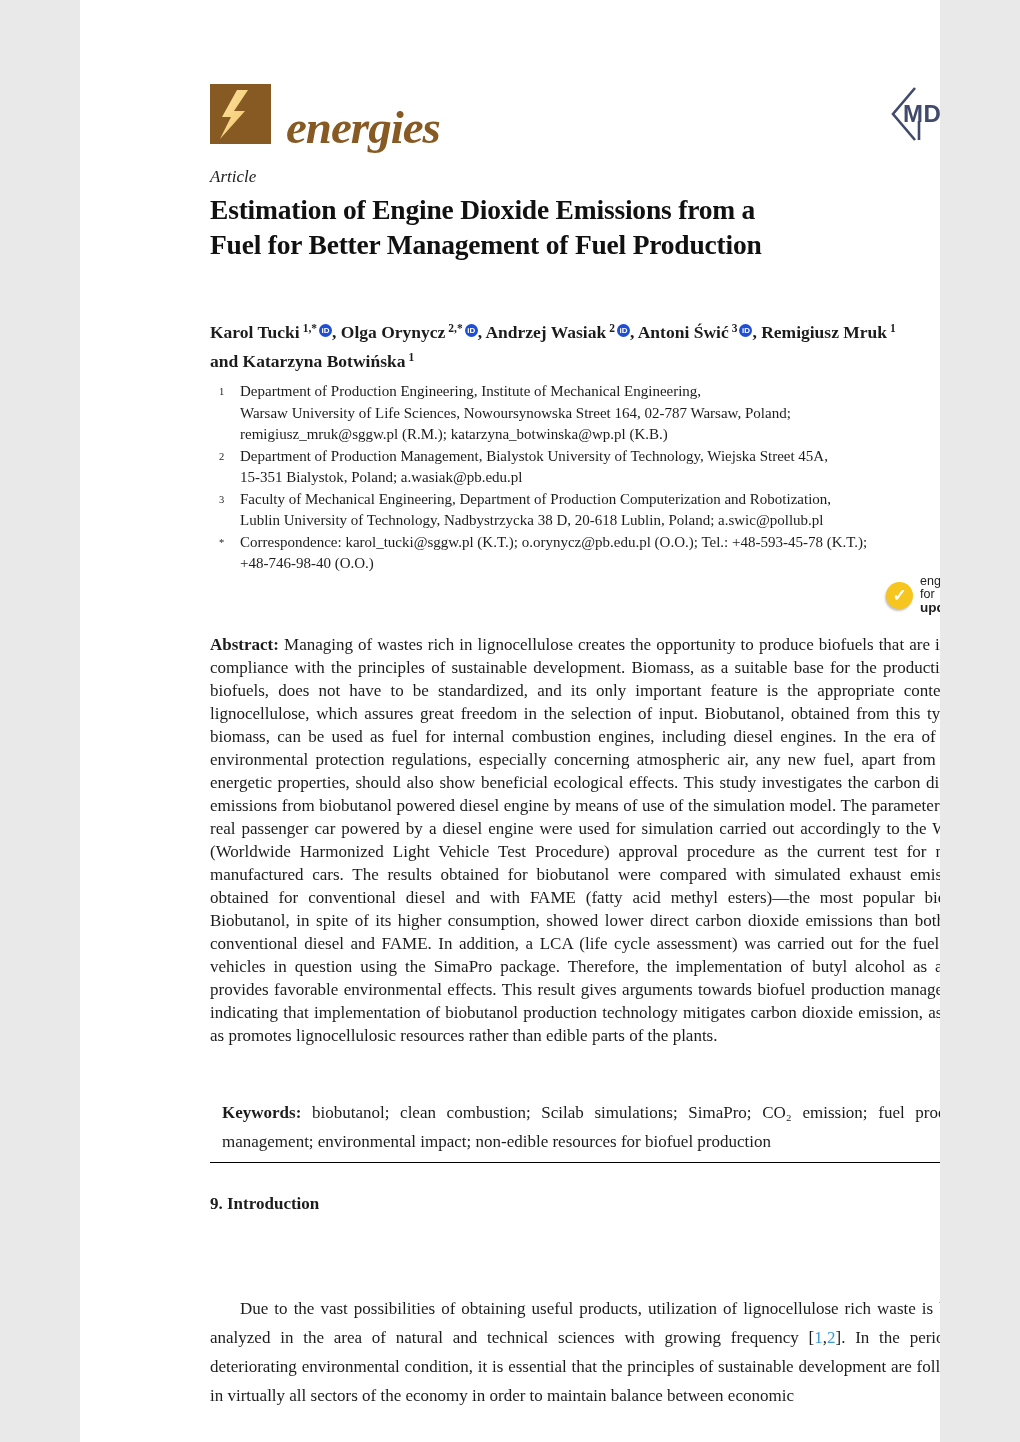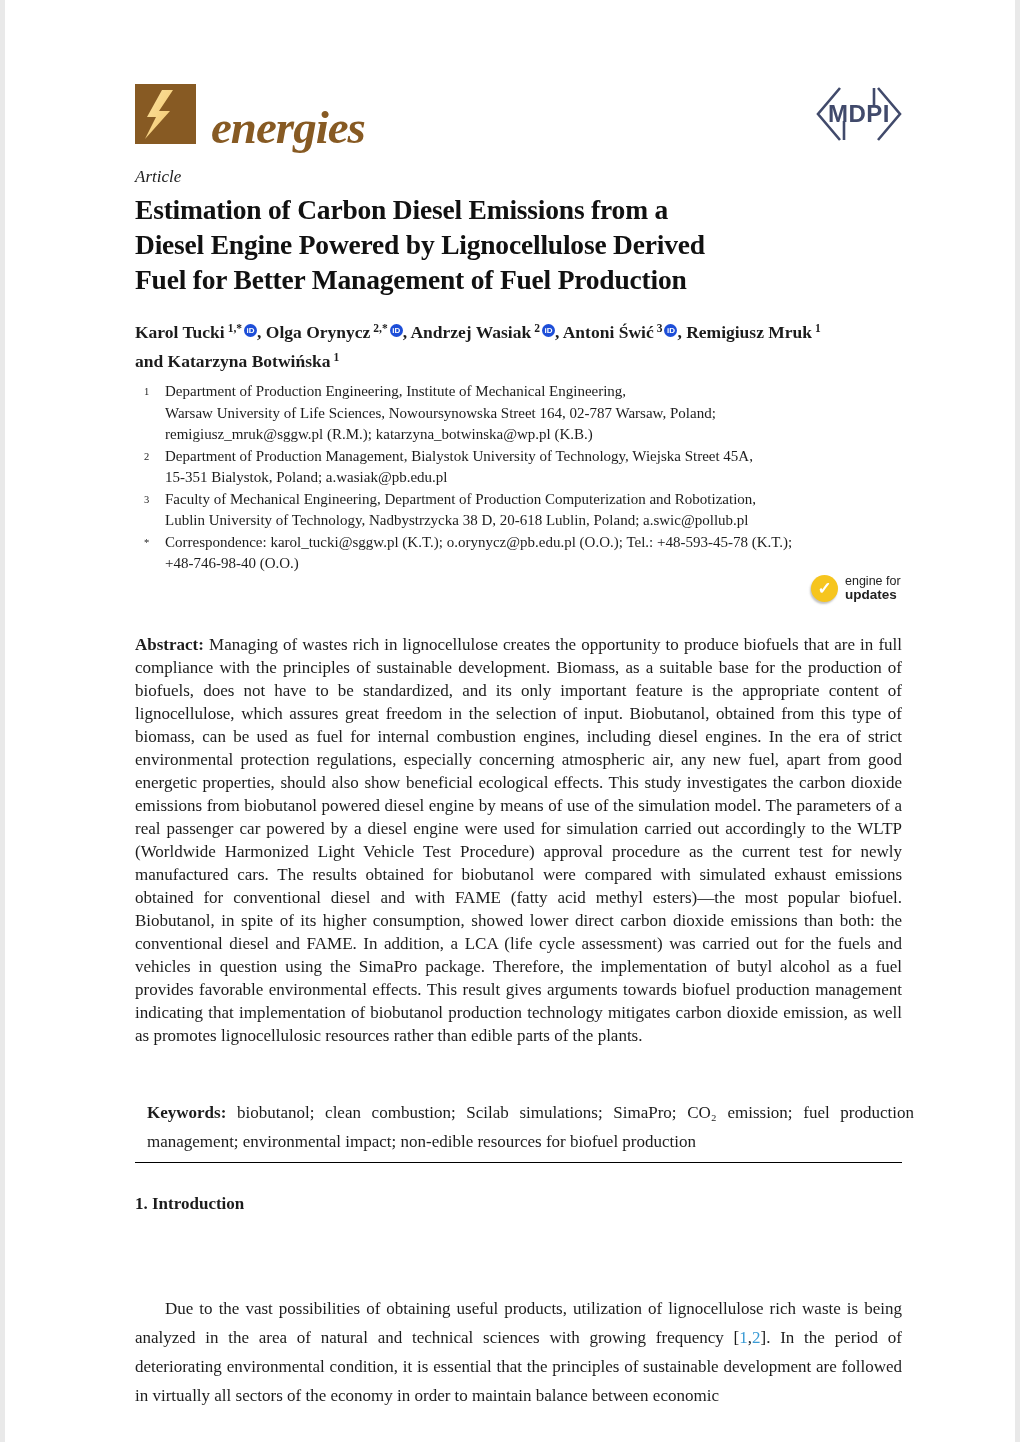--- a/index.html
+++ b/index.html
@@ -1,17 +1,17 @@
 <!DOCTYPE html>
 <html><head>
 <meta charset="utf-8">
 <style>
   html,body{margin:0;padding:0;background:#e9e9e9;}
   .page{
-    position:relative;width:1010px;height:1442px;margin:0 auto;background:#ffffff;
+    position:relative;width:860px;height:1442px;margin:0 auto;background:#ffffff;
     font-family:"Liberation Serif", serif;color:#1c1c1c;overflow:hidden;
   }
   
   .brand{position:absolute;left:130px;top:84px;display:flex;align-items:flex-end;}
   .brand-square{width:61px;height:60px;background:#875a23;display:block;}
   .brand-square svg{display:block;}
   .brand-text{
     font-style:italic;font-weight:bold;color:#875a23;font-size:47px;line-height:1;
     margin-left:15px;margin-bottom:-7px;letter-spacing:-1px;
   }
@@ -91,22 +91,21 @@
         <polyline points="63,3 85,29 63,55"></polyline>
         <line x1="59" y1="3" x2="59" y2="22"></line>
       </g>
       <text x="44" y="37" text-anchor="middle">MDPI</text>
     </svg>
   </div>
 
   <div class="article-type">Article</div>
 
   <h1 class="title">
-    <div>Estimation of Carbon Diesel Emissions from a</div>
-    <div>Diesel Engine Powered by Lignocellulose Derived</div>
+    <div>Estimation of Engine Dioxide Emissions from a</div>
     <div>Fuel for Better Management of Fuel Production</div>
   </h1>
 
   <div class="authors">
     <span><span>Karol Tucki</span><span class="sup">1,*</span><span class="orcid">iD</span><span>, </span></span><span><span>Olga Orynycz</span><span class="sup">2,*</span><span class="orcid">iD</span><span>, </span></span><span><span>Andrzej Wasiak</span><span class="sup">2</span><span class="orcid">iD</span><span>, </span></span><span><span>Antoni Świć</span><span class="sup">3</span><span class="orcid">iD</span><span>, </span></span><span><span>Remigiusz Mruk</span><span class="sup">1</span><span></span></span><br>
     <span><span>and Katarzyna Botwińska</span><span class="sup">1</span><span></span></span>
   </div>
 
   <div class="affils">
     <div class="aff-row">
@@ -140,17 +139,17 @@
       <span class="bt2">updates</span>
     </span>
   </div>
 
   <p class="abstract"><span class="lbl">Abstract:</span> <span>Managing of wastes rich in lignocellulose creates the opportunity to produce biofuels that are in full compliance with the principles of sustainable development. Biomass, as a suitable base for the production of biofuels, does not have to be standardized, and its only important feature is the appropriate content of lignocellulose, which assures great freedom in the selection of input. Biobutanol, obtained from this type of biomass, can be used as fuel for internal combustion engines, including diesel engines. In the era of strict environmental protection regulations, especially concerning atmospheric air, any new fuel, apart from good energetic properties, should also show beneficial ecological effects. This study investigates the carbon dioxide emissions from biobutanol powered diesel engine by means of use of the simulation model. The parameters of a real passenger car powered by a diesel engine were used for simulation carried out accordingly to the WLTP (Worldwide Harmonized Light Vehicle Test Procedure) approval procedure as the current test for newly manufactured cars. The results obtained for biobutanol were compared with simulated exhaust emissions obtained for conventional diesel and with FAME (fatty acid methyl esters)—the most popular biofuel. Biobutanol, in spite of its higher consumption, showed lower direct carbon dioxide emissions than both: the conventional diesel and FAME. In addition, a LCA (life cycle assessment) was carried out for the fuels and vehicles in question using the SimaPro package. Therefore, the implementation of butyl alcohol as a fuel provides favorable environmental effects. This result gives arguments towards biofuel production management indicating that implementation of biobutanol production technology mitigates carbon dioxide emission, as well as promotes lignocellulosic resources rather than edible parts of the plants.</span></p>
 
   <p class="keywords"><span class="lbl">Keywords:</span> <span>biobutanol; clean combustion; Scilab simulations; SimaPro; CO₂ emission; fuel production management; environmental impact; non-edible resources for biofuel production</span></p>
 
   <hr class="rule">
 
-  <h2 class="sec-heading">1. Introduction</h2>
+  <h2 class="sec-heading">9. Introduction</h2>
   <p class="body-par"><span>Due to the vast possibilities of obtaining useful products, utilization of lignocellulose rich waste is being analyzed in the area of natural and technical sciences with growing frequency [</span><a class="cite">1</a><span>,</span><a class="cite">2</a><span>]. In the period of deteriorating environmental condition, it is essential that the principles of sustainable development are followed in virtually all sectors of the economy in order to maintain balance between economic</span></p>
 
 
 </div>
 
 </body></html>

